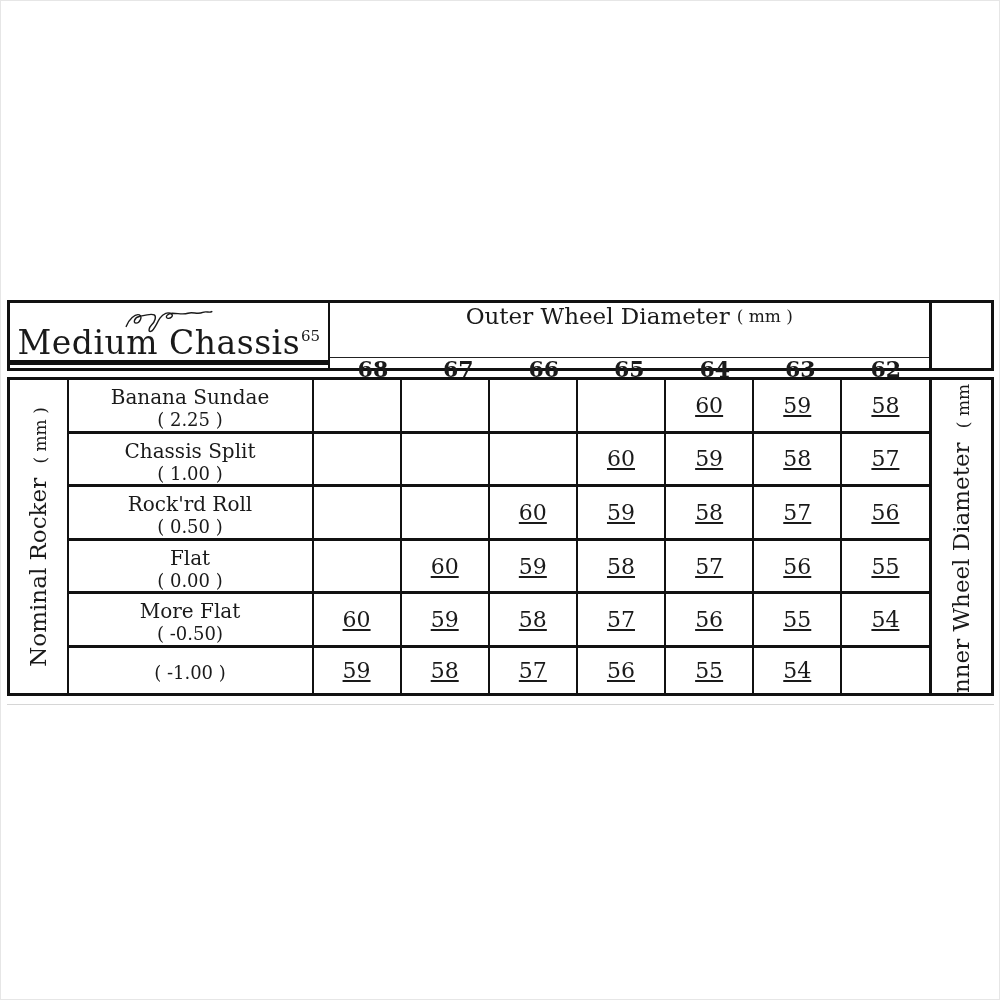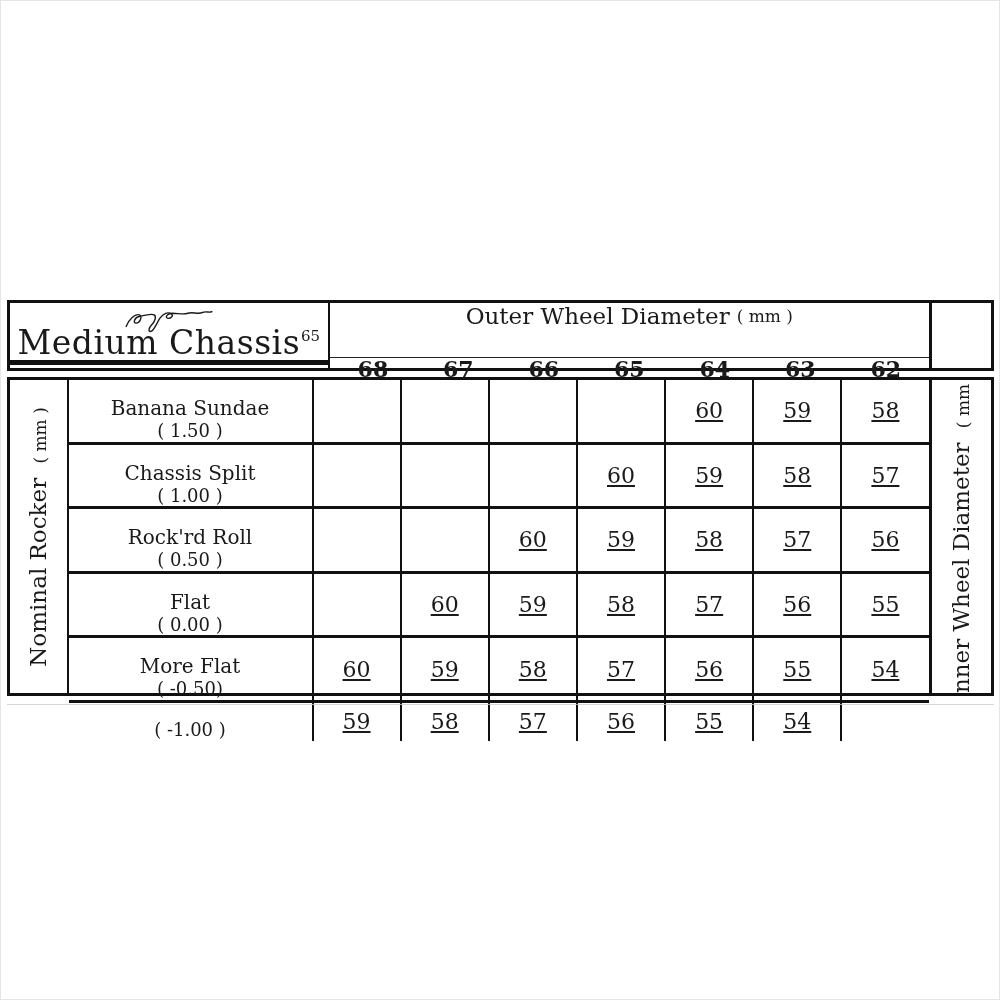--- a/index.html
+++ b/index.html
@@ -81,21 +81,21 @@
   .grid { flex: 1 1 auto; display: flex; flex-direction: column; }
   .grid-row { flex: 1 1 0; display: flex; }
   .grid-row + .grid-row { border-top: 3px solid #111; }
   .label-cell {
     flex: 0 0 245px;
     border-right: 2px solid #111;
     display: flex; flex-direction: column;
     align-items: center; justify-content: center;
     text-align: center;
     line-height: 1.2;
-    padding-top: 16px;
+    padding-top: 5px;
   }
   .label-line1 { font-size: 20px; }
   .label-line2 { font-size: 18px; }
   .val-cell {
     flex: 1 1 0;
     display: flex; align-items: center; justify-content: center;
     font-size: 22px;
     text-decoration: underline;
   }
   .val-cell + .val-cell { border-left: 2px solid #111; }
@@ -150,21 +150,21 @@
       <div class="rot-label">
         <span>Nominal Rocker</span>
         <span class="unit-small">( mm )</span>
       </div>
     </div>
 
     <div class="grid">
         <div class="grid-row">
     <div class="label-cell">
       <div class="label-line1">Banana Sundae</div>
-      <div class="label-line2">( 1.50 )</div>
+      <div class="label-line2">( 2.25 )</div>
     </div>
   <div class="val-cell"></div>
           <div class="val-cell"></div>
           <div class="val-cell"></div>
           <div class="val-cell"></div>
           <div class="val-cell">60</div>
           <div class="val-cell">59</div>
           <div class="val-cell">58</div>
         </div>
         <div class="grid-row">

